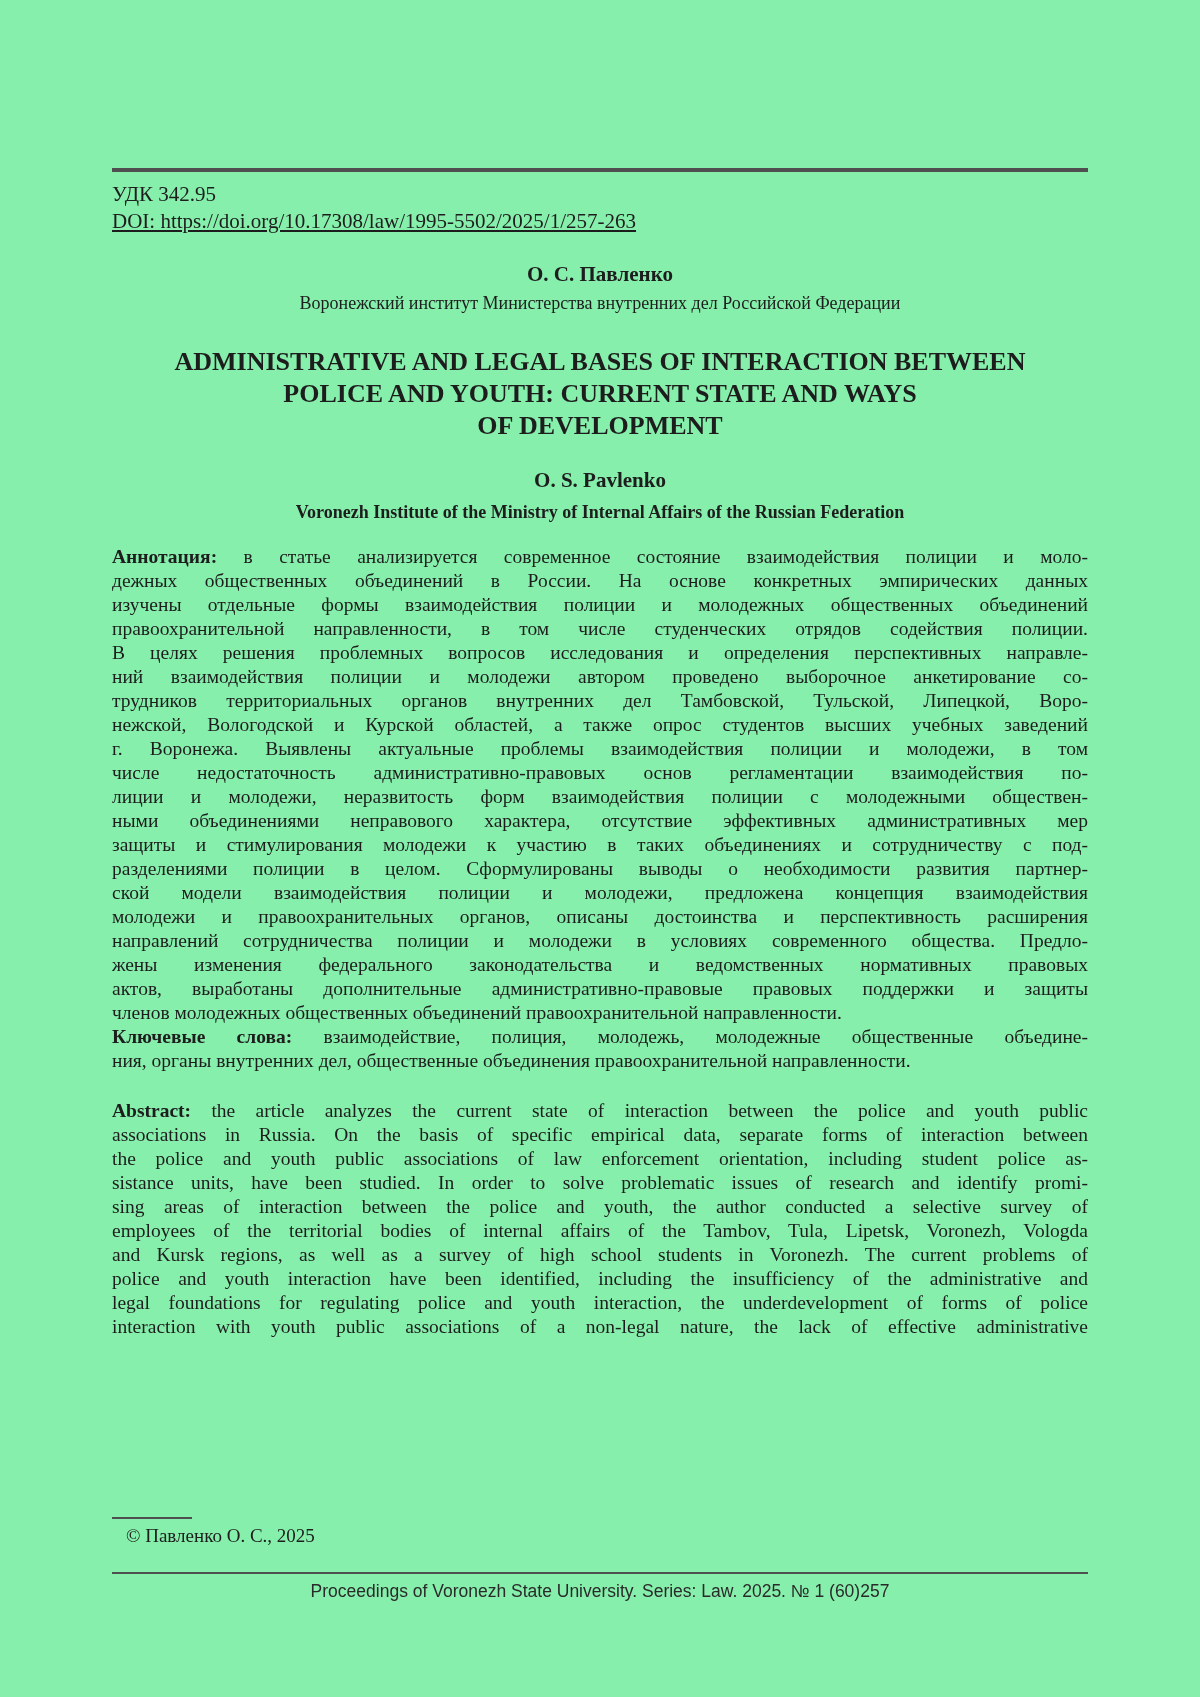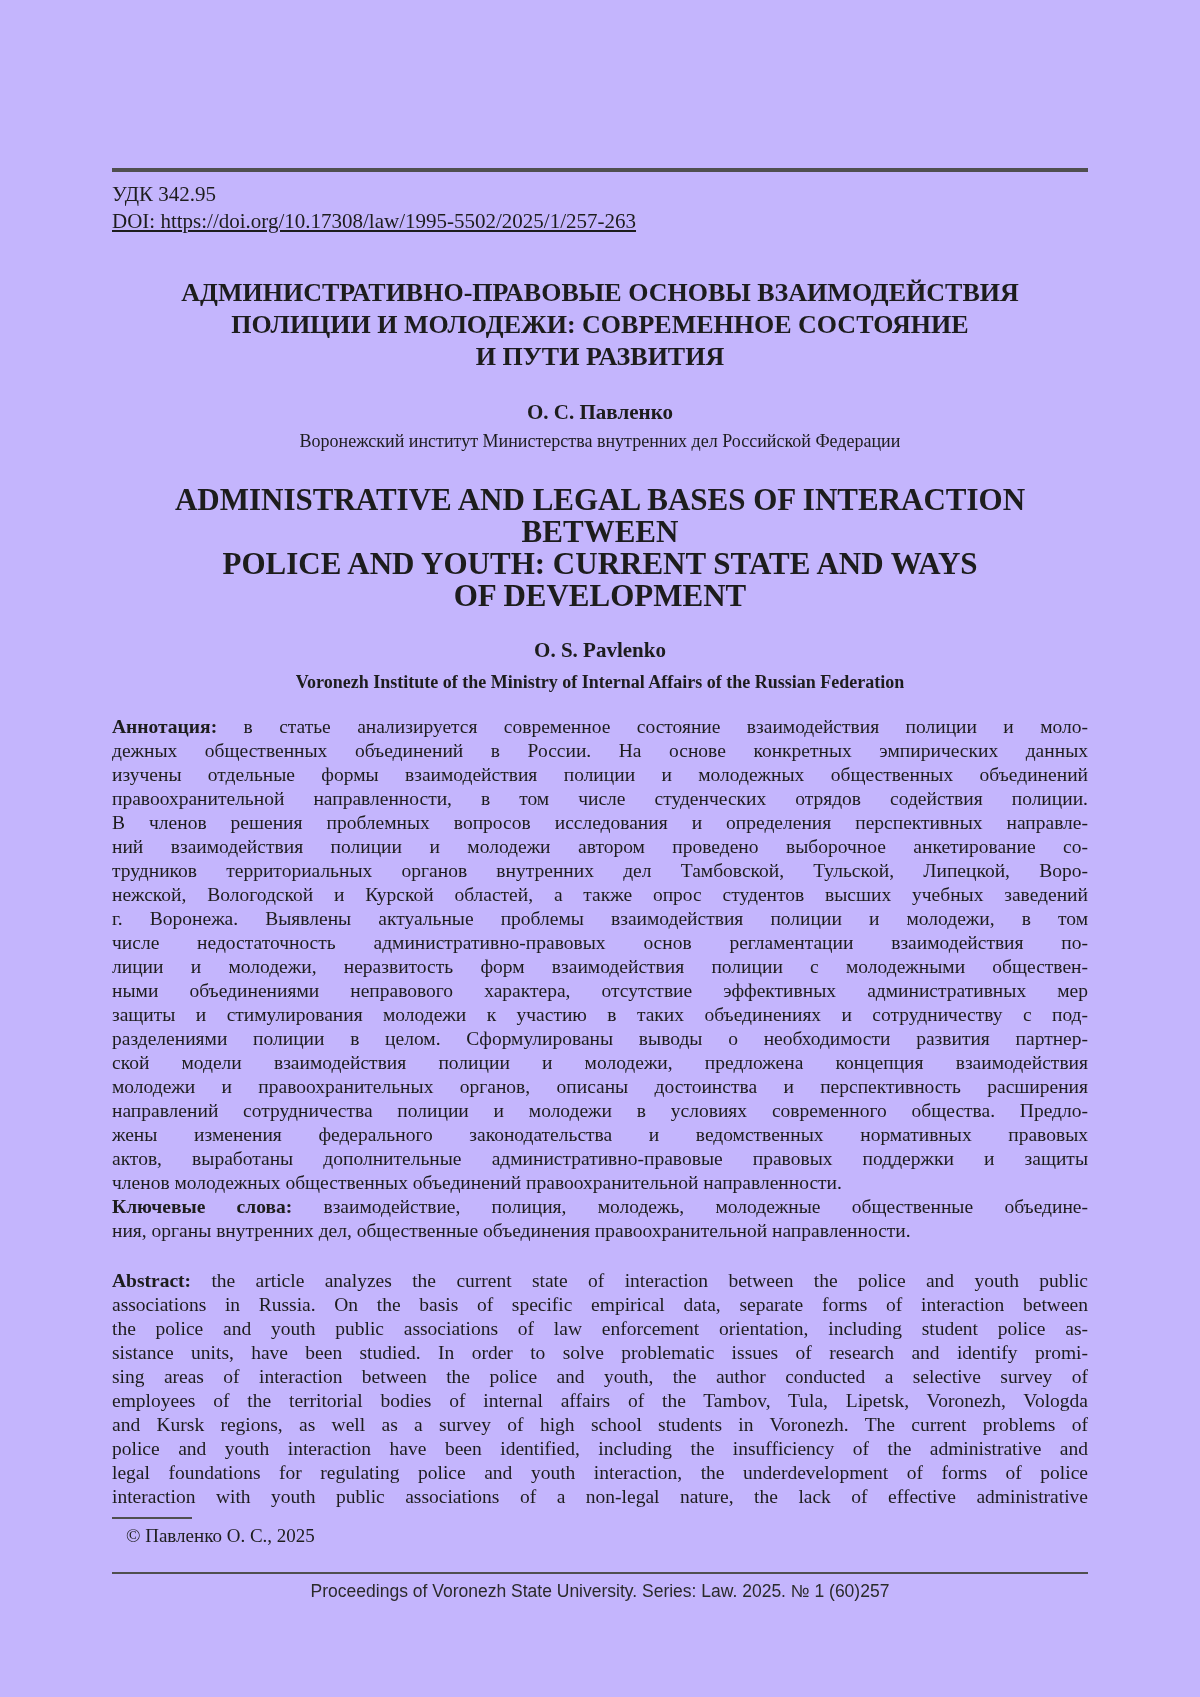--- a/index.html
+++ b/index.html
@@ -2,37 +2,37 @@
 <html><head>
 <meta charset="utf-8">
 <style>
   * { box-sizing: border-box; }
   html, body { margin: 0; padding: 0; background: #ffffff; }
   .page {
     position: relative;
     width: 1200px;
     height: 1697px;
     margin: 0 auto;
-    background: #c4b5fd;
+    background: #86efac;
     color: #1d1d1d;
     font-family: "Liberation Serif", "DejaVu Serif", serif;
     overflow: hidden;
     padding: 0 112px;
   }
   .rule-double {
     margin-top: 168px;
     height: 3px;
     border-top: 2px solid #4f4f4f;
     border-bottom: 2px solid #4f4f4f;
   }
   .udc   { margin-top: 9px;  font-size: 21px; line-height: 27px; }
   .doi   { font-size: 21px; line-height: 27px; text-decoration: underline; }
 
   .ru-title { margin-top: 42px; font-size: 26px; font-weight: bold; line-height: 32px; }
-  .en-title { margin-top: 30px; font-size: 31px; font-weight: bold; line-height: 32px; }
+  .en-title { margin-top: 30px; font-size: 26px; font-weight: bold; line-height: 32px; }
   .center-block .tline { text-align: center; }
 
   .author { text-align: center; font-size: 21px; font-weight: bold; line-height: 26px; }
   .author-ru { margin-top: 26px; }
   .author-en { margin-top: 25px; }
   .affil  { text-align: center; font-size: 18px; line-height: 26px; }
   .affil-ru { margin-top: 3px; }
   .affil-en { margin-top: 6px; font-weight: bold; }
 
   .para { font-size: 19.5px; line-height: 24px; text-align: justify; }
@@ -65,44 +65,39 @@
 </head>
 <body>
 
 <div class="page">
 
   <div class="rule-double"></div>
 
   <div class="udc">УДК 342.95</div>
   <div class="doi">DOI: https://doi.org/10.17308/law/1995-5502/2025/1/257-263</div>
 
-  <div class="ru-title center-block">
-      <div class="tline">АДМИНИСТРАТИВНО-ПРАВОВЫЕ ОСНОВЫ ВЗАИМОДЕЙСТВИЯ</div>
-      <div class="tline">ПОЛИЦИИ И МОЛОДЕЖИ: СОВРЕМЕННОЕ СОСТОЯНИЕ</div>
-      <div class="tline last">И ПУТИ РАЗВИТИЯ</div>
-    </div>
 
   <div class="author author-ru">О. С. Павленко</div>
   <div class="affil affil-ru">Воронежский институт Министерства внутренних дел Российской Федерации</div>
 
   <div class="en-title center-block">
       <div class="tline">ADMINISTRATIVE AND LEGAL BASES OF INTERACTION BETWEEN</div>
       <div class="tline">POLICE AND YOUTH: CURRENT STATE AND WAYS</div>
       <div class="tline last">OF DEVELOPMENT</div>
     </div>
 
   <div class="author author-en">O. S. Pavlenko</div>
   <div class="affil affil-en">Voronezh Institute of the Ministry of Internal Affairs of the Russian Federation</div>
 
   <div class="para annotation">
       <div class="tline"><b>Аннотация:</b> в статье анализируется современное состояние взаимодействия полиции и моло-</div>
       <div class="tline">дежных общественных объединений в России. На основе конкретных эмпирических данных</div>
       <div class="tline">изучены отдельные формы взаимодействия полиции и молодежных общественных объединений</div>
       <div class="tline">правоохранительной направленности, в том числе студенческих отрядов содействия полиции.</div>
-      <div class="tline">В членов решения проблемных вопросов исследования и определения перспективных направле-</div>
+      <div class="tline">В целях решения проблемных вопросов исследования и определения перспективных направле-</div>
       <div class="tline">ний взаимодействия полиции и молодежи автором проведено выборочное анкетирование со-</div>
       <div class="tline">трудников территориальных органов внутренних дел Тамбовской, Тульской, Липецкой, Воро-</div>
       <div class="tline">нежской, Вологодской и Курской областей, а также опрос студентов высших учебных заведений</div>
       <div class="tline">г. Воронежа. Выявлены актуальные проблемы взаимодействия полиции и молодежи, в том</div>
       <div class="tline">числе недостаточность административно-правовых основ регламентации взаимодействия по-</div>
       <div class="tline">лиции и молодежи, неразвитость форм взаимодействия полиции с молодежными обществен-</div>
       <div class="tline">ными объединениями неправового характера, отсутствие эффективных административных мер</div>
       <div class="tline">защиты и стимулирования молодежи к участию в таких объединениях и сотрудничеству с под-</div>
       <div class="tline">разделениями полиции в целом. Сформулированы выводы о необходимости развития партнер-</div>
       <div class="tline">ской модели взаимодействия полиции и молодежи, предложена концепция взаимодействия</div>

